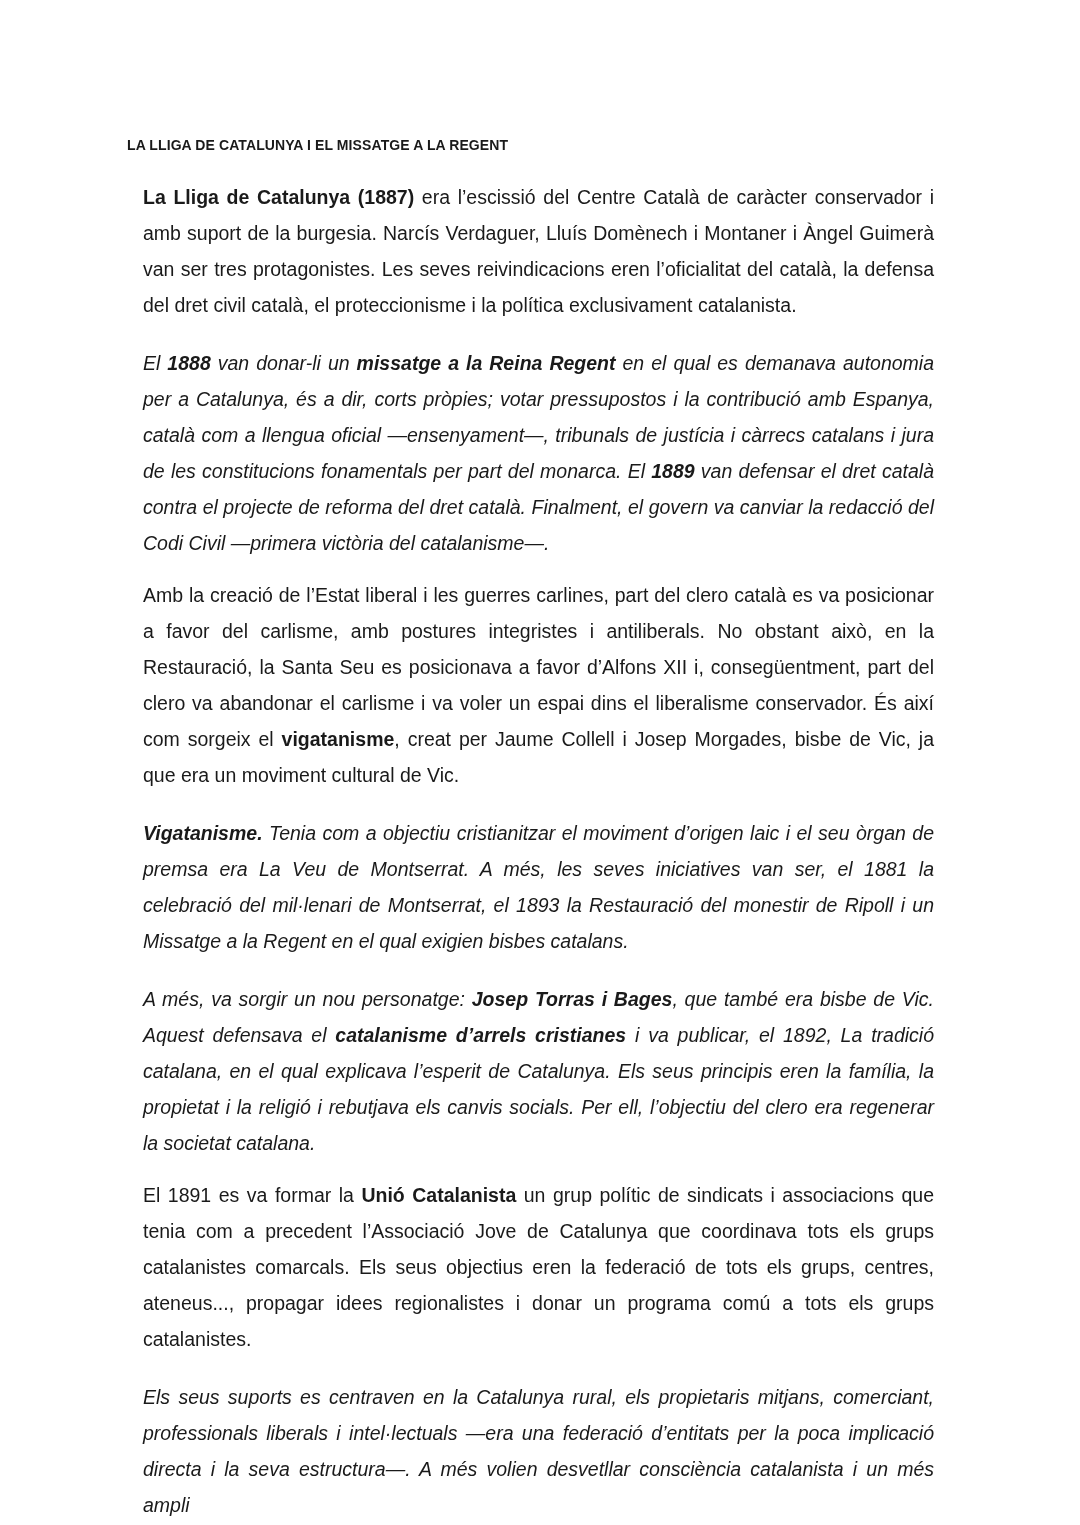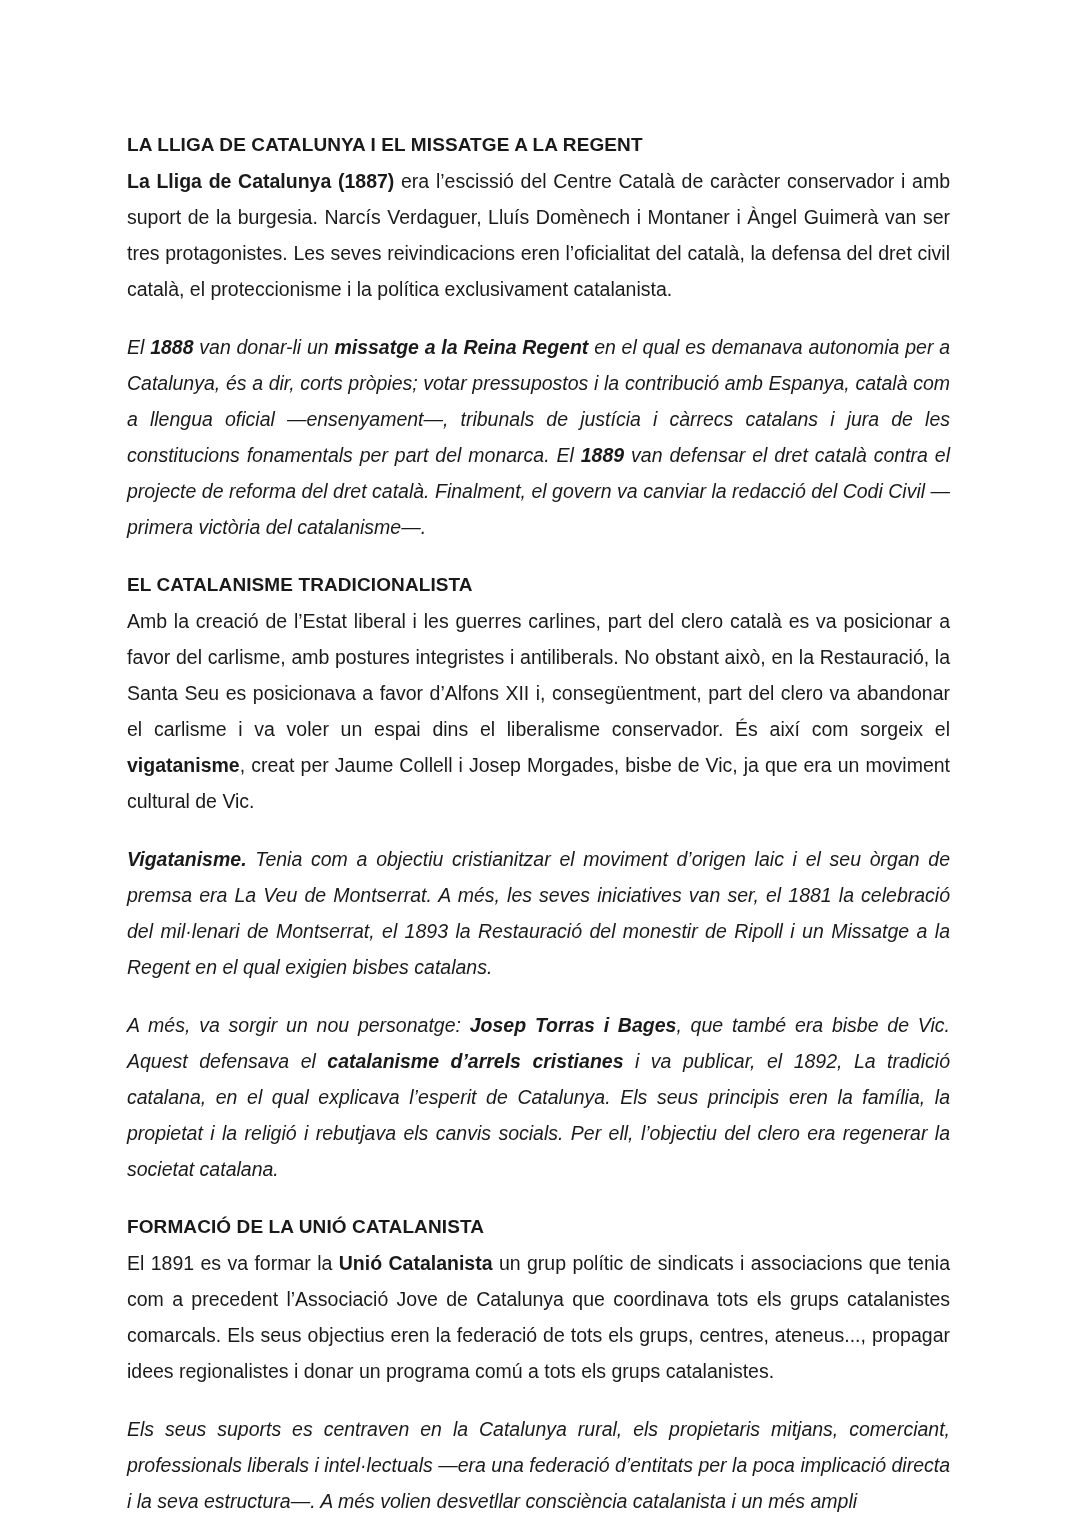--- a/index.html
+++ b/index.html
@@ -20,33 +20,33 @@
     width: 1080px;
     height: 1525px;
     background: #ffffff;
     box-sizing: border-box;
     padding: 127px 130px 0 127px;
   }
   .doc-body {
     width: 823px;
   }
   .heading {
-    font-size: 19px;
+    font-size: 14px;
     font-weight: bold;
     line-height: 36px;
     letter-spacing: 0.1px;
     margin: 0;
     text-align: left;
     white-space: pre-wrap;
   }
   .para {
     font-size: 19.5px;
     font-weight: normal;
     line-height: 36px;
-    margin: 0;
+    margin: 16px;
     text-align: justify;
     text-justify: inter-word;
     word-spacing: 0px;
     hyphens: none;
   }
   
   .gap-top {
     margin-top: 22px;
     font-style: italic;
   }
@@ -55,21 +55,19 @@
   }
 </style>
 </head>
 <body>
 
 <div class="page">
   <div class="doc-body" id="doc-body">
       <p class="heading">LA LLIGA DE CATALUNYA I EL MISSATGE A LA REGENT</p>
       <p class="para"><span style="font-weight: bold;">La Lliga de Catalunya (1887)</span><span> era l’escissió del Centre Català de caràcter conservador i amb suport de la burgesia. Narcís Verdaguer, Lluís Domènech i Montaner i Àngel Guimerà van ser tres protagonistes. Les seves reivindicacions eren l’oficialitat del català, la defensa del dret civil català, el proteccionisme i la política exclusivament catalanista.</span></p>
       <p class="para gap-top"><span>El </span><span style="font-weight: bold;">1888</span><span> van donar-li un </span><span style="font-weight: bold;">missatge a la Reina Regent</span><span> en el qual es demanava autonomia per a Catalunya, és a dir, corts pròpies; votar pressupostos i la contribució amb Espanya, català com a llengua oficial —ensenyament—, tribunals de justícia i càrrecs catalans i jura de les constitucions fonamentals per part del monarca. El </span><span style="font-weight: bold;">1889</span><span> van defensar el dret català contra el projecte de reforma del dret català. Finalment, el govern va canviar la redacció del Codi Civil —primera victòria del catalanisme—.</span></p>
-      <p class="heading gap-top-section">EL CATALANISME TRADICIONALISTA</p>
       <p class="para"><span>Amb la creació de l’Estat liberal i les guerres carlines, part del clero català es va posicionar a favor del carlisme, amb postures integristes i antiliberals. No obstant això, en la Restauració, la Santa Seu es posicionava a favor d’Alfons XII i, consegüentment, part del clero va abandonar el carlisme i va voler un espai dins el liberalisme conservador. És així com sorgeix el </span><span style="font-weight: bold;">vigatanisme</span><span>, creat per Jaume Collell i Josep Morgades, bisbe de Vic, ja que era un moviment cultural de Vic.</span></p>
       <p class="para gap-top"><span style="font-weight: bold;">Vigatanisme.</span><span> Tenia com a objectiu cristianitzar el moviment d’origen laic i el seu òrgan de premsa era La Veu de Montserrat. A més, les seves iniciatives van ser, el 1881 la celebració del mil·lenari de Montserrat, el 1893 la Restauració del monestir de Ripoll i un Missatge a la Regent en el qual exigien bisbes catalans.</span></p>
       <p class="para gap-top"><span>A més, va sorgir un nou personatge: </span><span style="font-weight: bold;">Josep Torras i Bages</span><span>, que també era bisbe de Vic. Aquest defensava el </span><span style="font-weight: bold;">catalanisme d’arrels cristianes</span><span> i va publicar, el 1892, La tradició catalana, en el qual explicava l’esperit de Catalunya. Els seus principis eren la família, la propietat i la religió i rebutjava els canvis socials. Per ell, l’objectiu del clero era regenerar la societat catalana.</span></p>
-      <p class="heading gap-top-section">FORMACIÓ DE LA UNIÓ CATALANISTA</p>
       <p class="para"><span>El 1891 es va formar la </span><span style="font-weight: bold;">Unió Catalanista</span><span> un grup polític de sindicats i associacions que tenia com a precedent l’Associació Jove de Catalunya que coordinava tots els grups catalanistes comarcals. Els seus objectius eren la federació de tots els grups, centres, ateneus..., propagar idees regionalistes i donar un programa comú a tots els grups catalanistes.</span></p>
       <p class="para gap-top"><span>Els seus suports es centraven en la Catalunya rural, els propietaris mitjans, comerciant, professionals liberals i intel·lectuals —era una federació d’entitats per la poca implicació directa i la seva estructura—. A més volien desvetllar consciència catalanista i un més ampli</span></p>
     </div>
 </div>
 
 </body></html>

